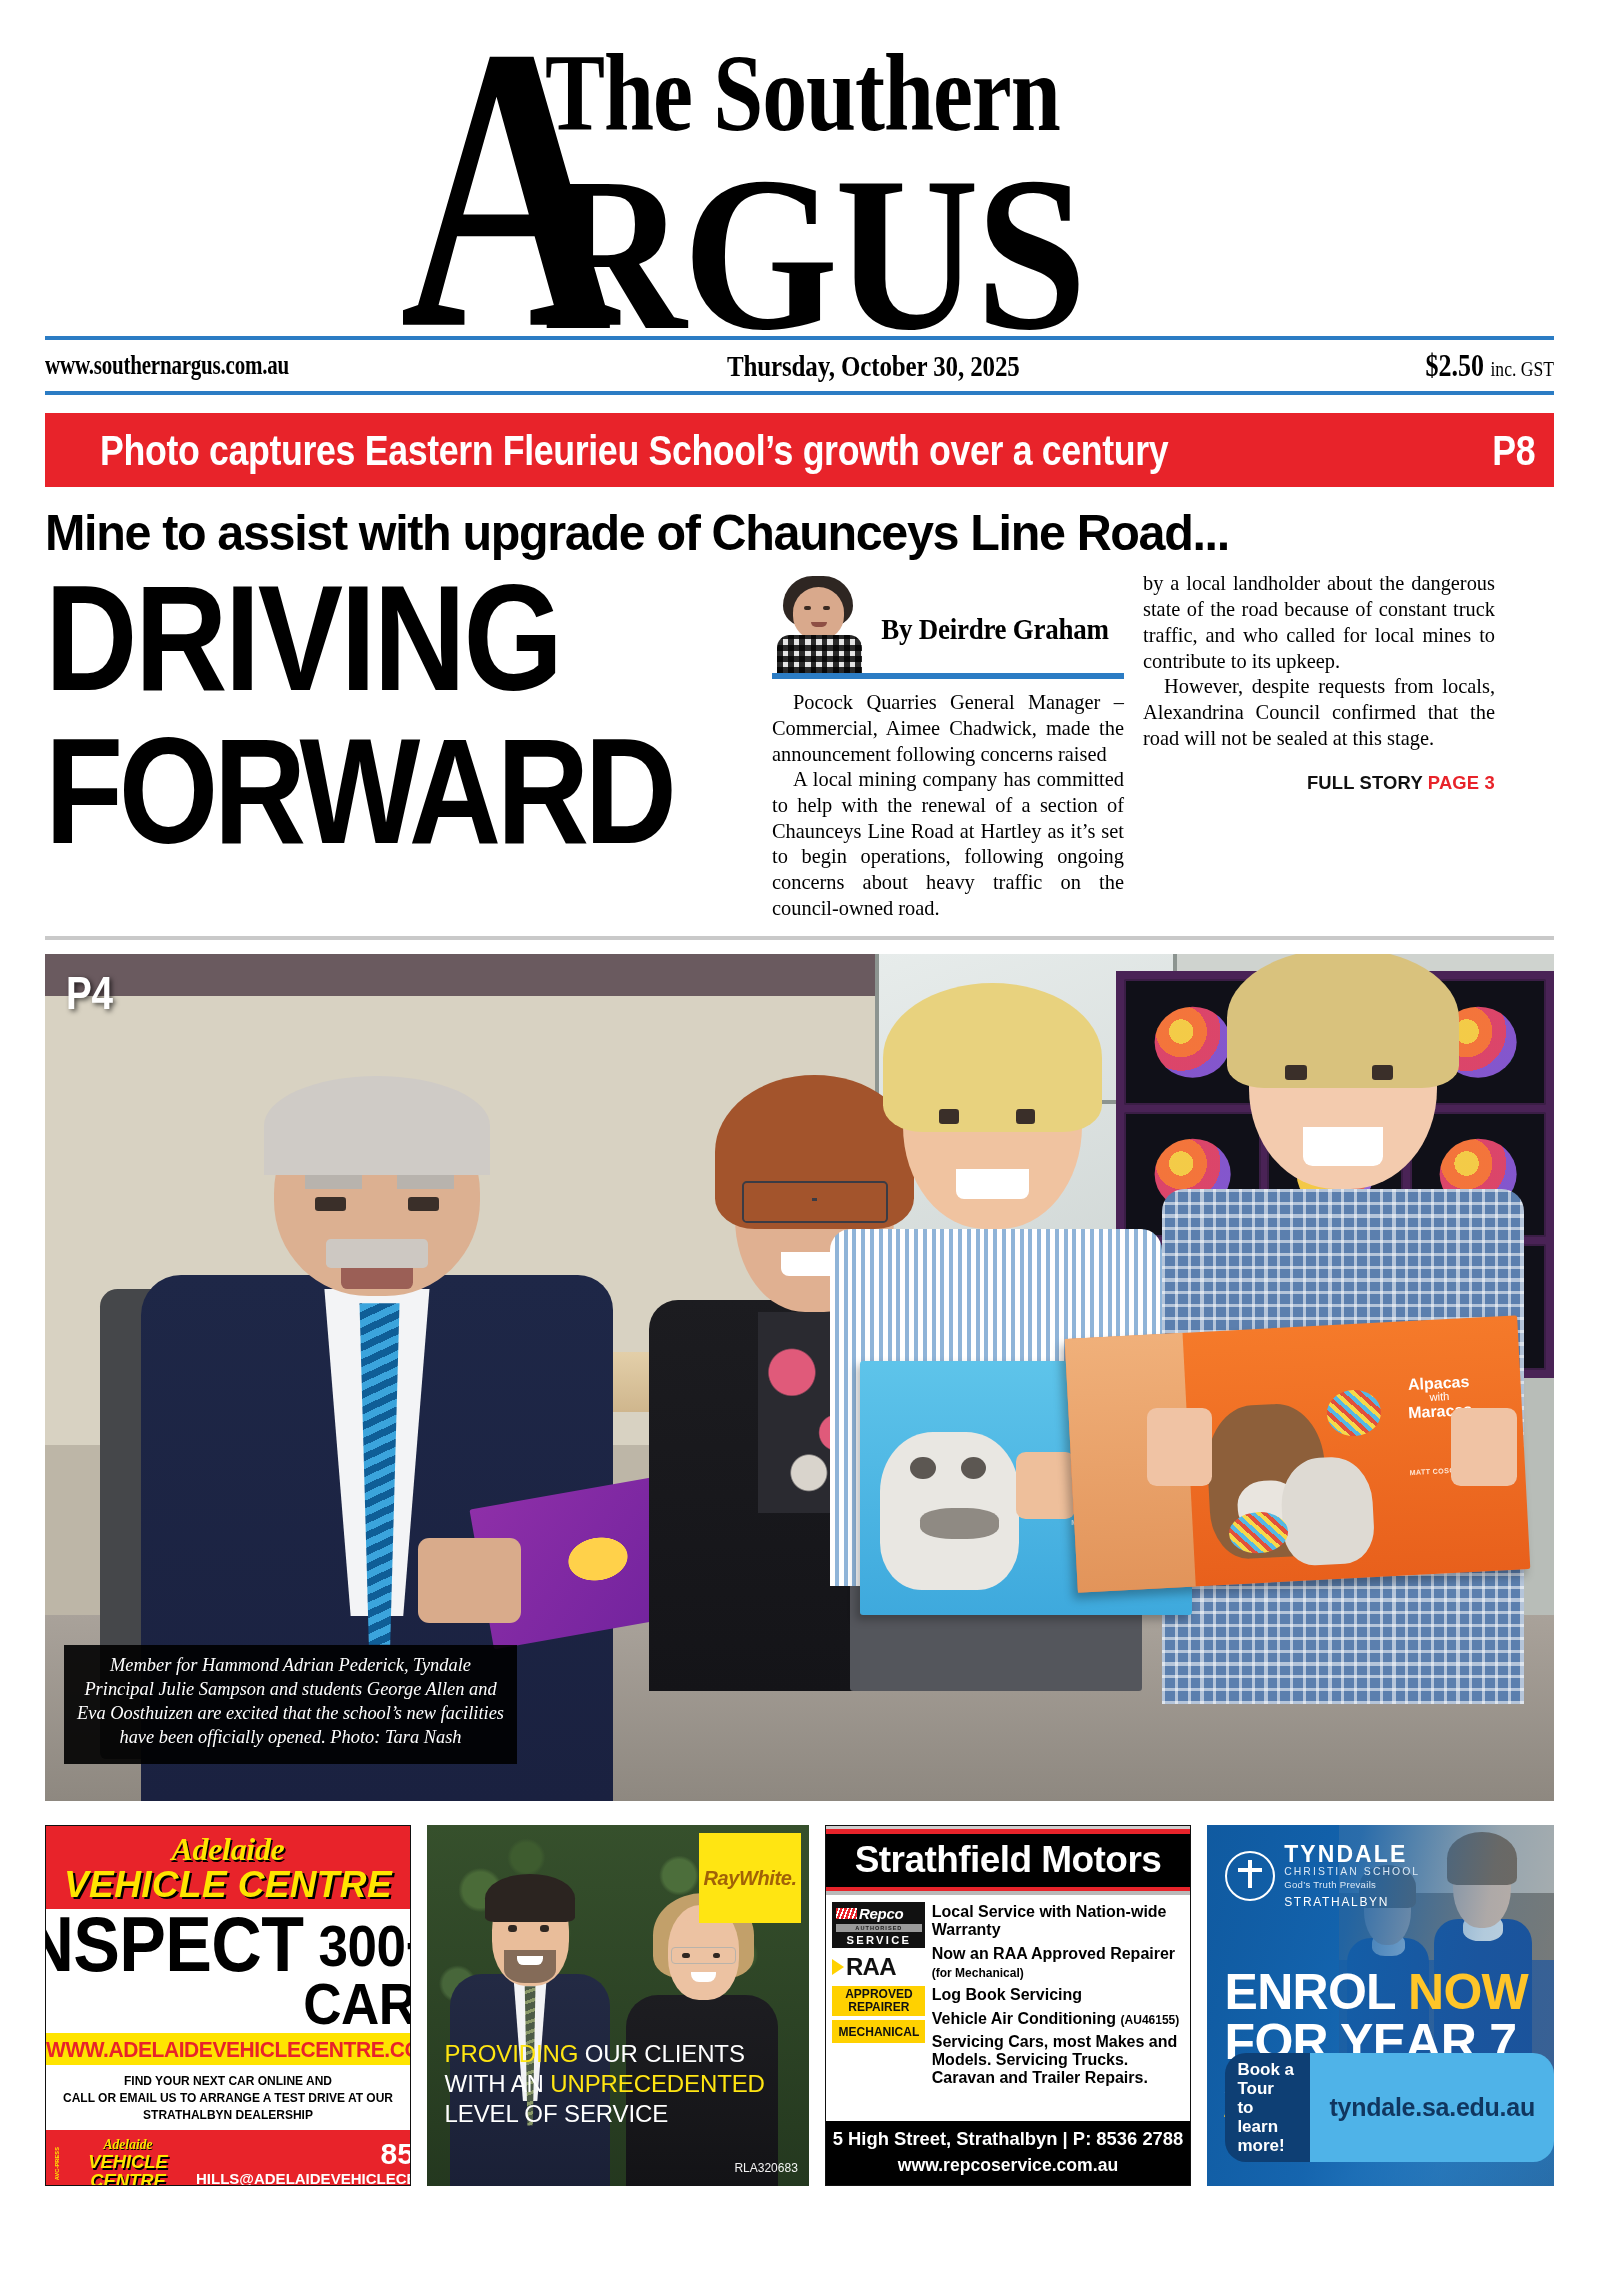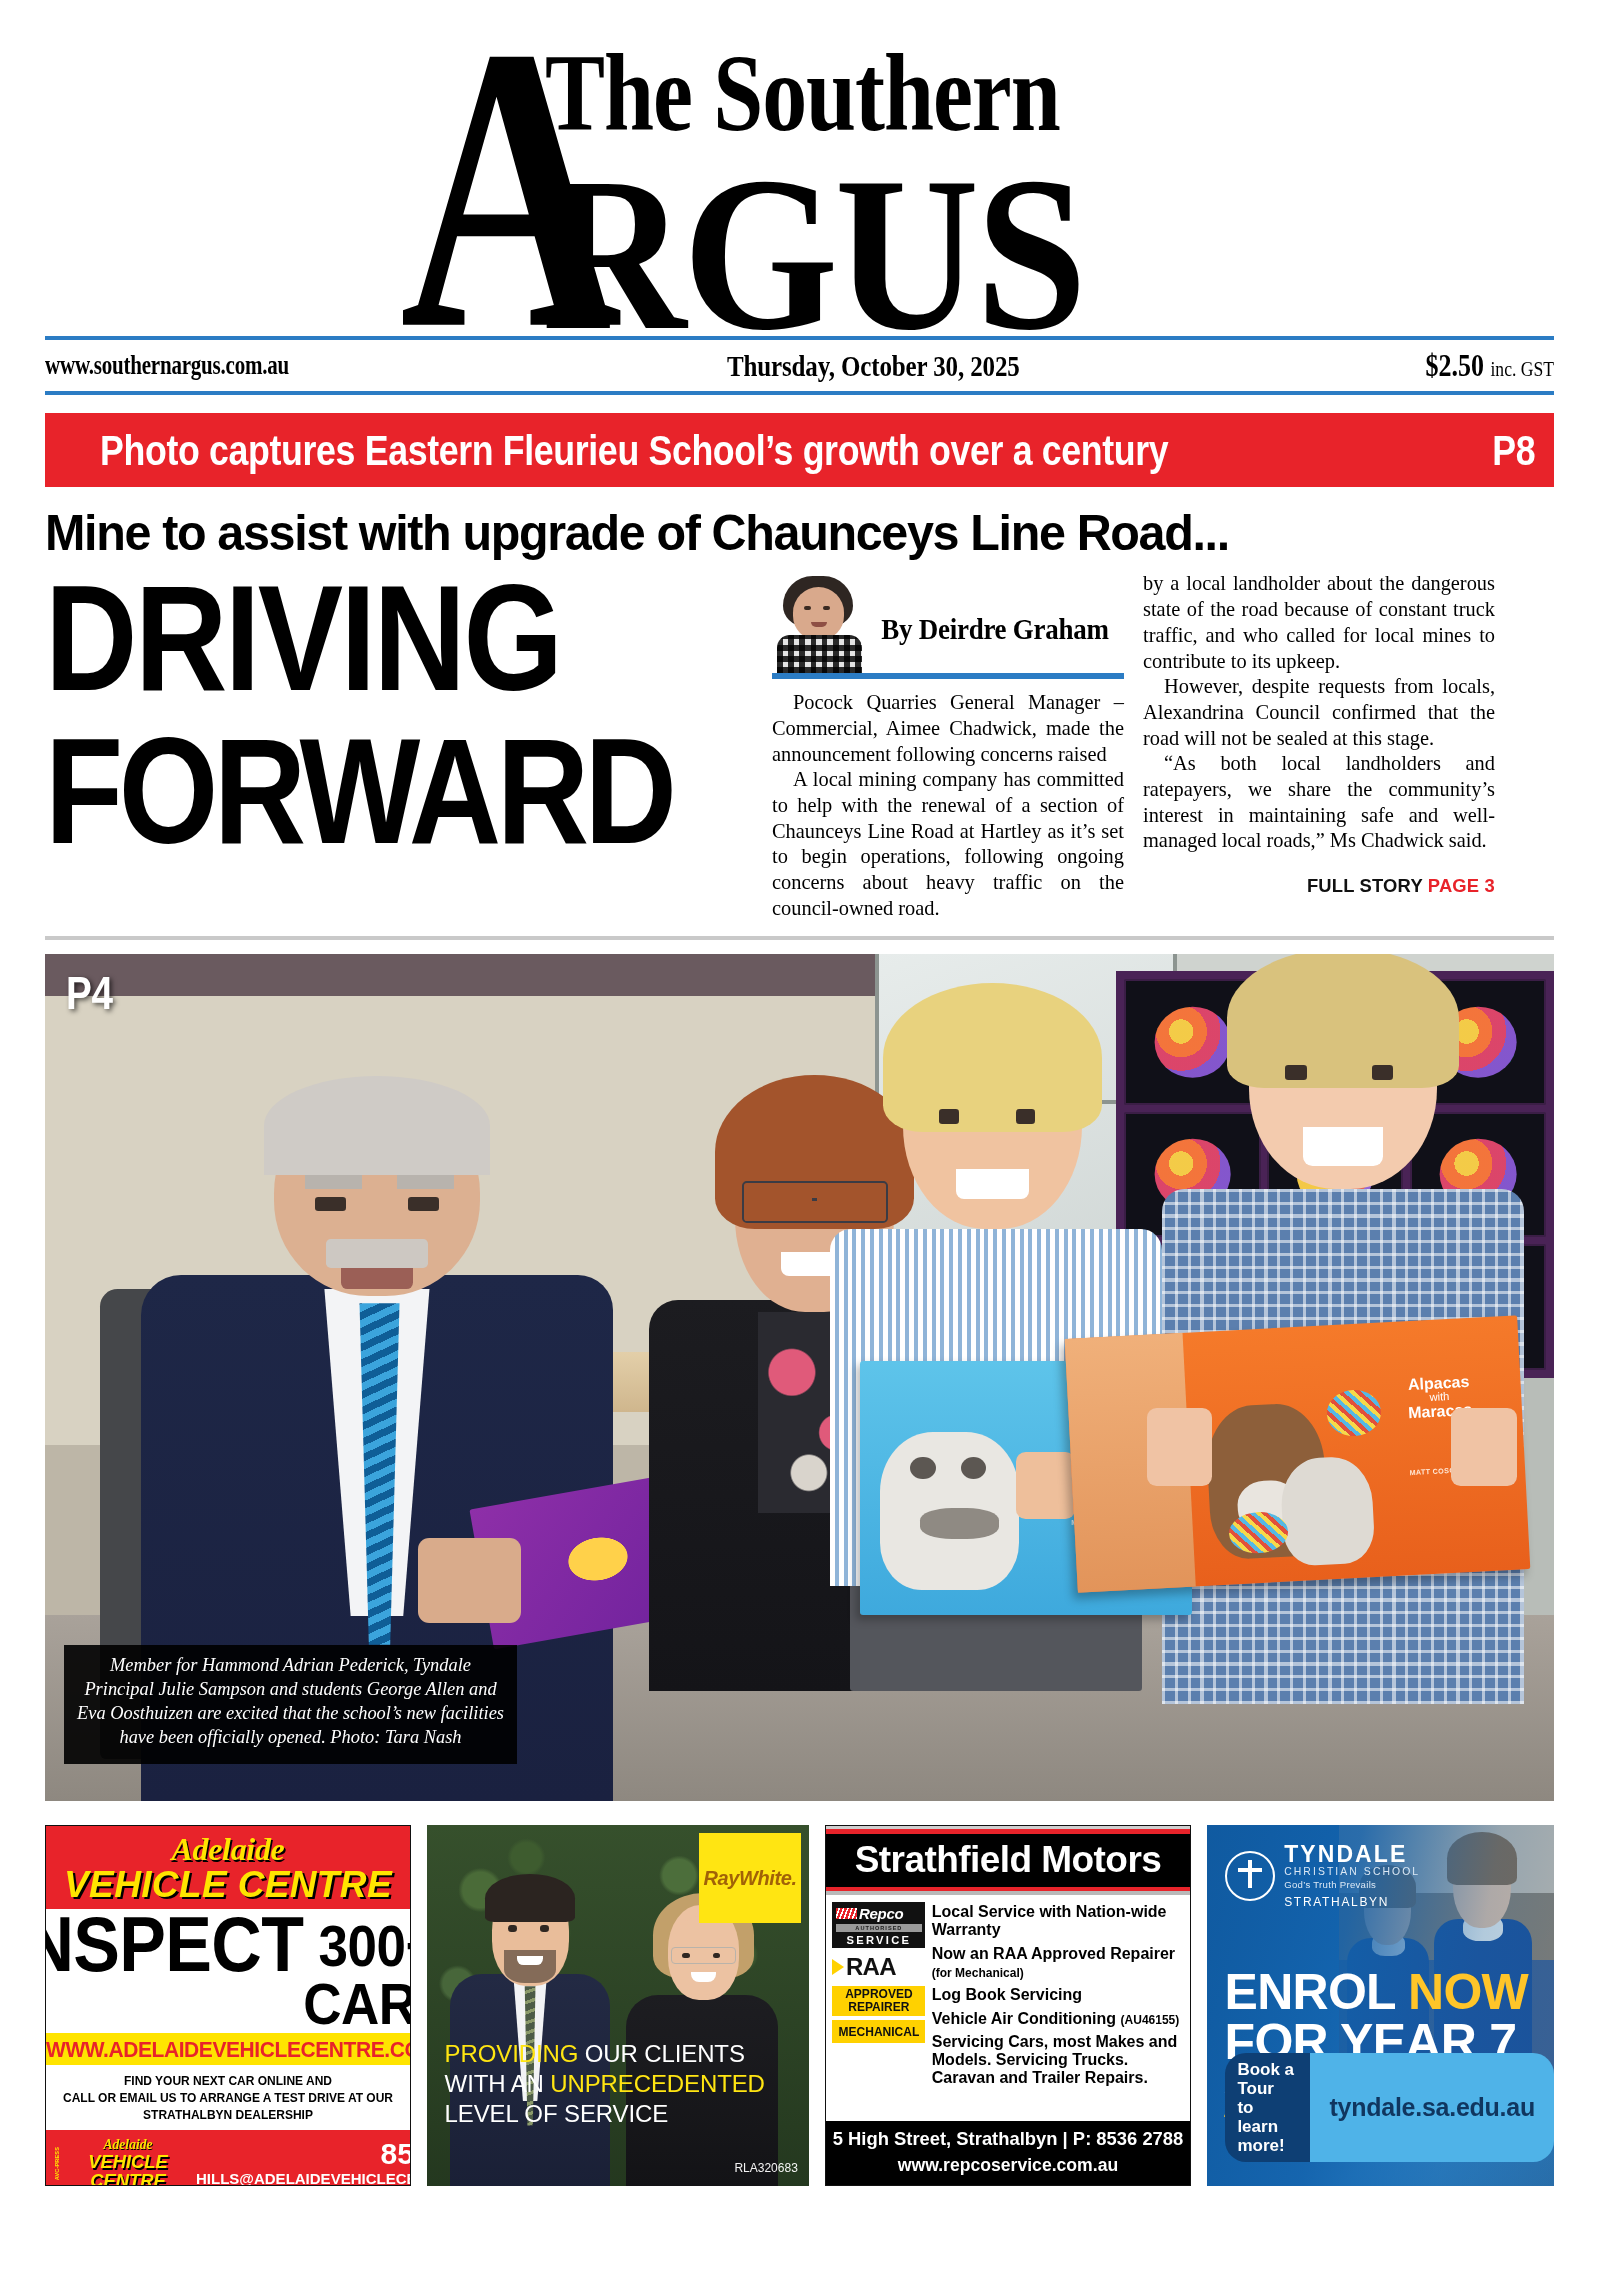--- a/index.html
+++ b/index.html
@@ -671,21 +671,20 @@
         <div class="body-copy">
           <p>Pocock Quarries General Manager – Commercial, Aimee Chadwick, made the announcement following concerns raised</p>
           <p>A local mining company has committed to help with the renewal of a section of Chaunceys Line Road at Hartley as it’s set to begin operations, following ongoing concerns about heavy traffic on the council-owned road.</p>
         </div>
       </div>
 
       <div class="col col-right">
         <div class="body-copy">
           <p style="text-indent:0">by a local landholder about the dangerous state of the road because of constant truck traffic, and who called for local mines to contribute to its upkeep.</p>
           <p>However, despite requests from locals, Alexandrina Council confirmed that the road will not be sealed at this stage.</p>
-          <p>“As both local landholders and ratepayers, we share the community’s interest in maintaining safe and well-managed local roads,” Ms Chadwick said.</p>
         </div>
         <div class="fullstory">
           <span class="fs-lab">FULL STORY</span>
           <span class="fs-pg">PAGE 3</span>
         </div>
       </div>
     </div>
   </div>
 
   <div class="grey-rule"></div>

